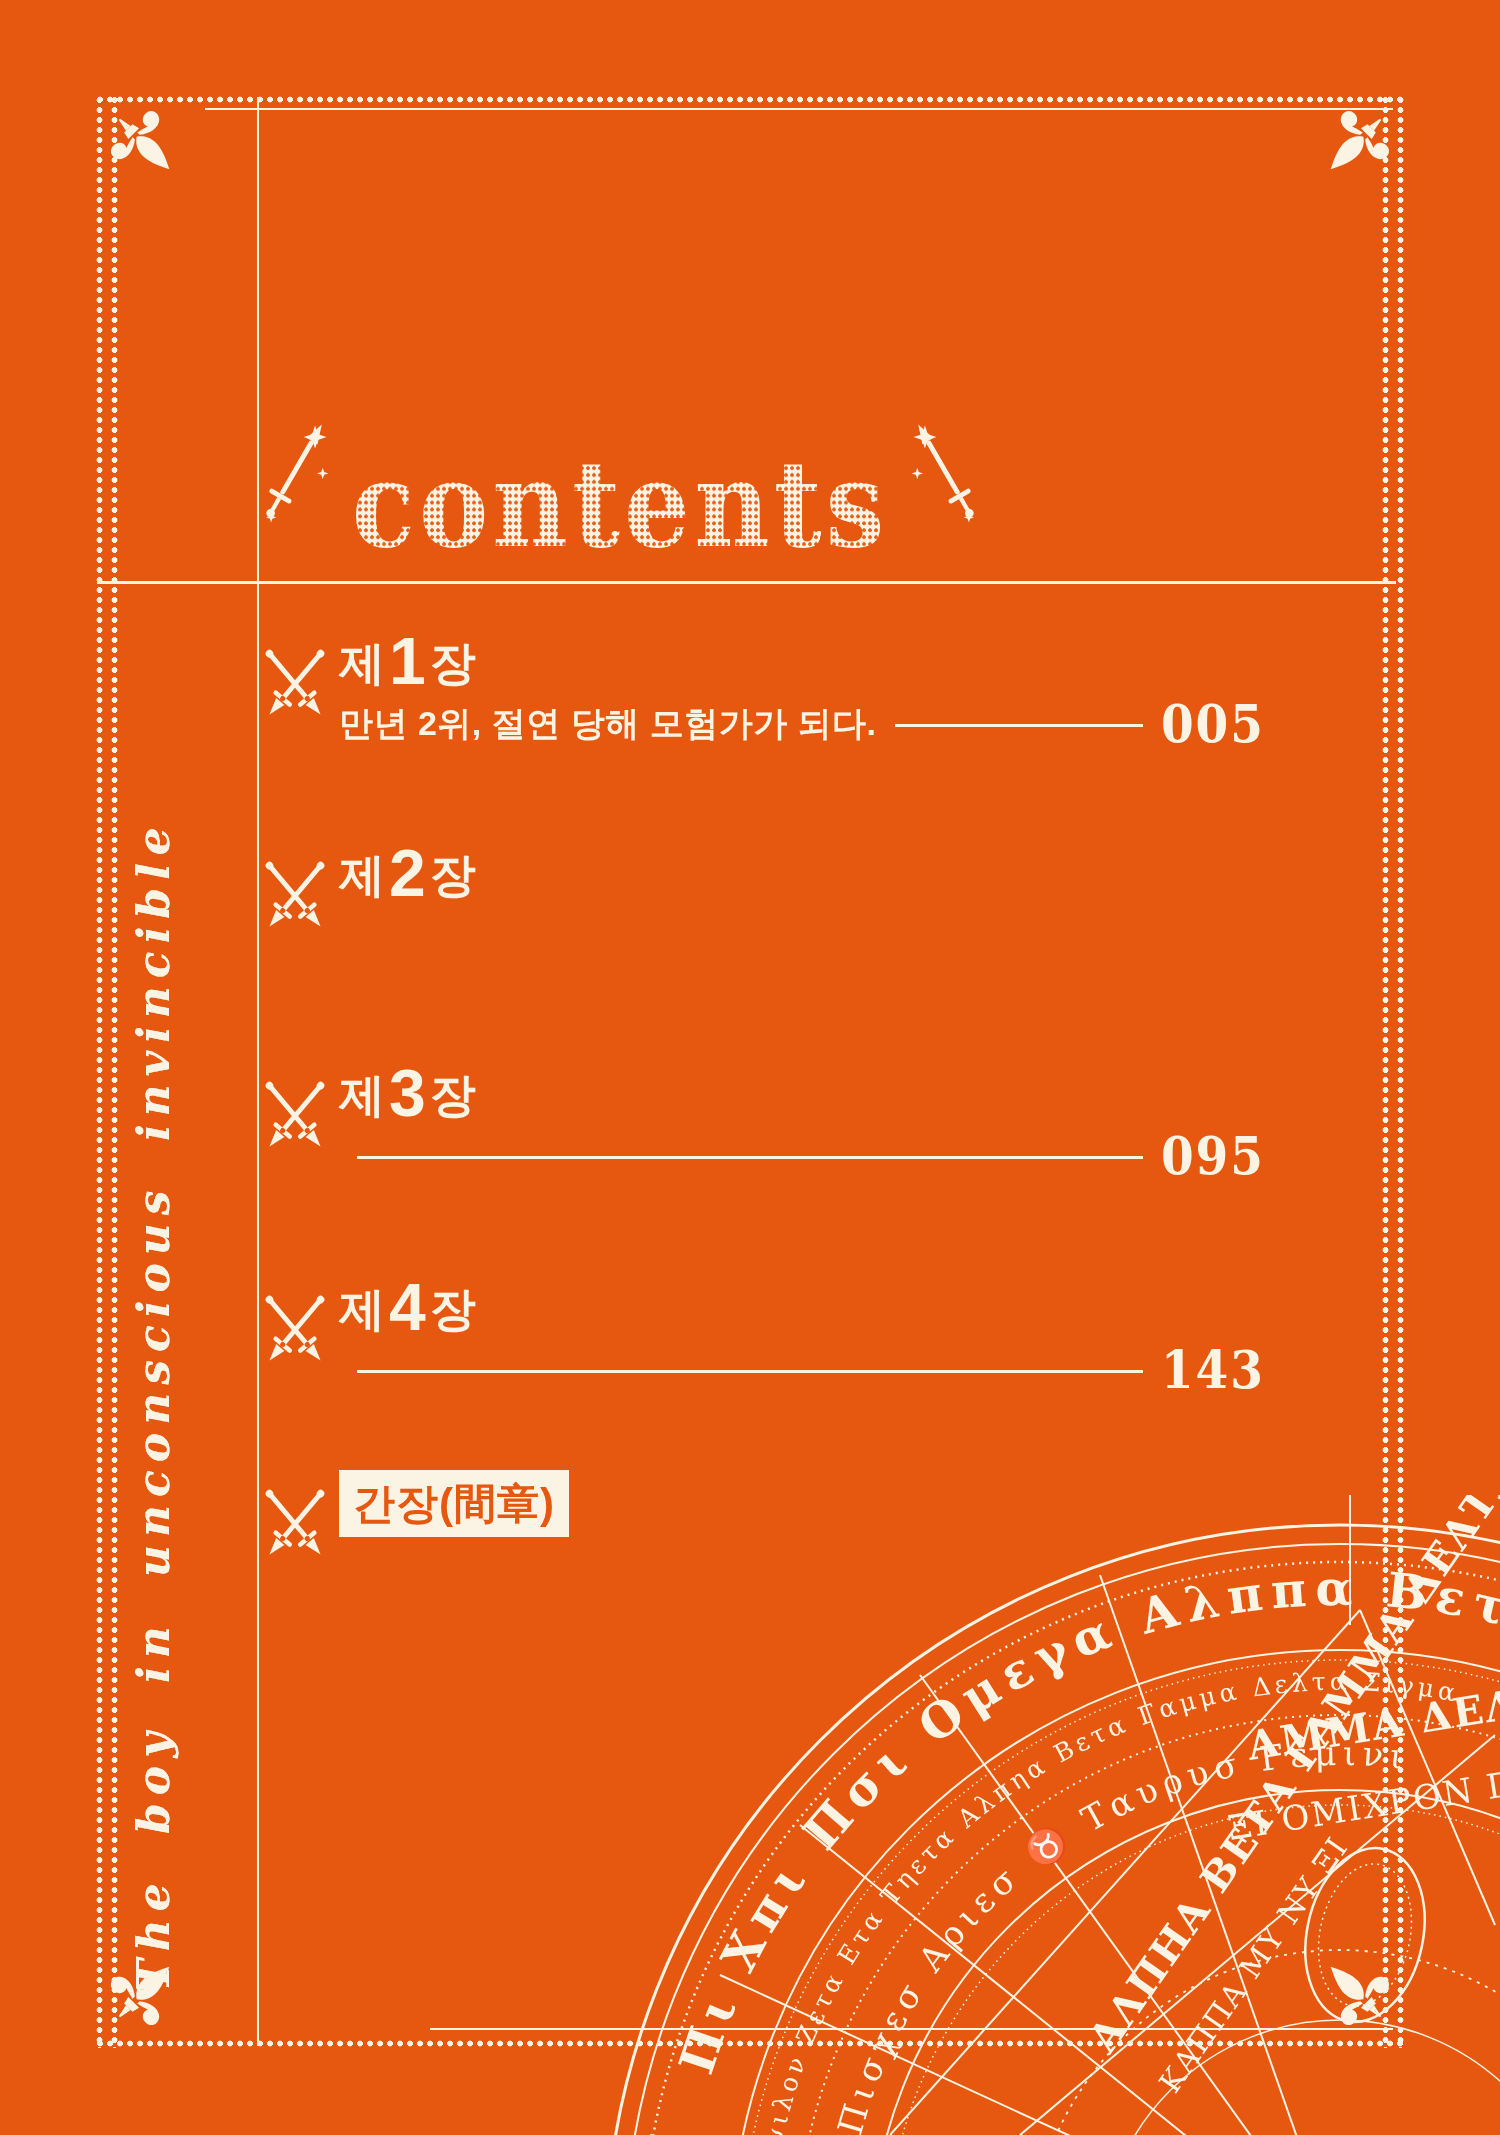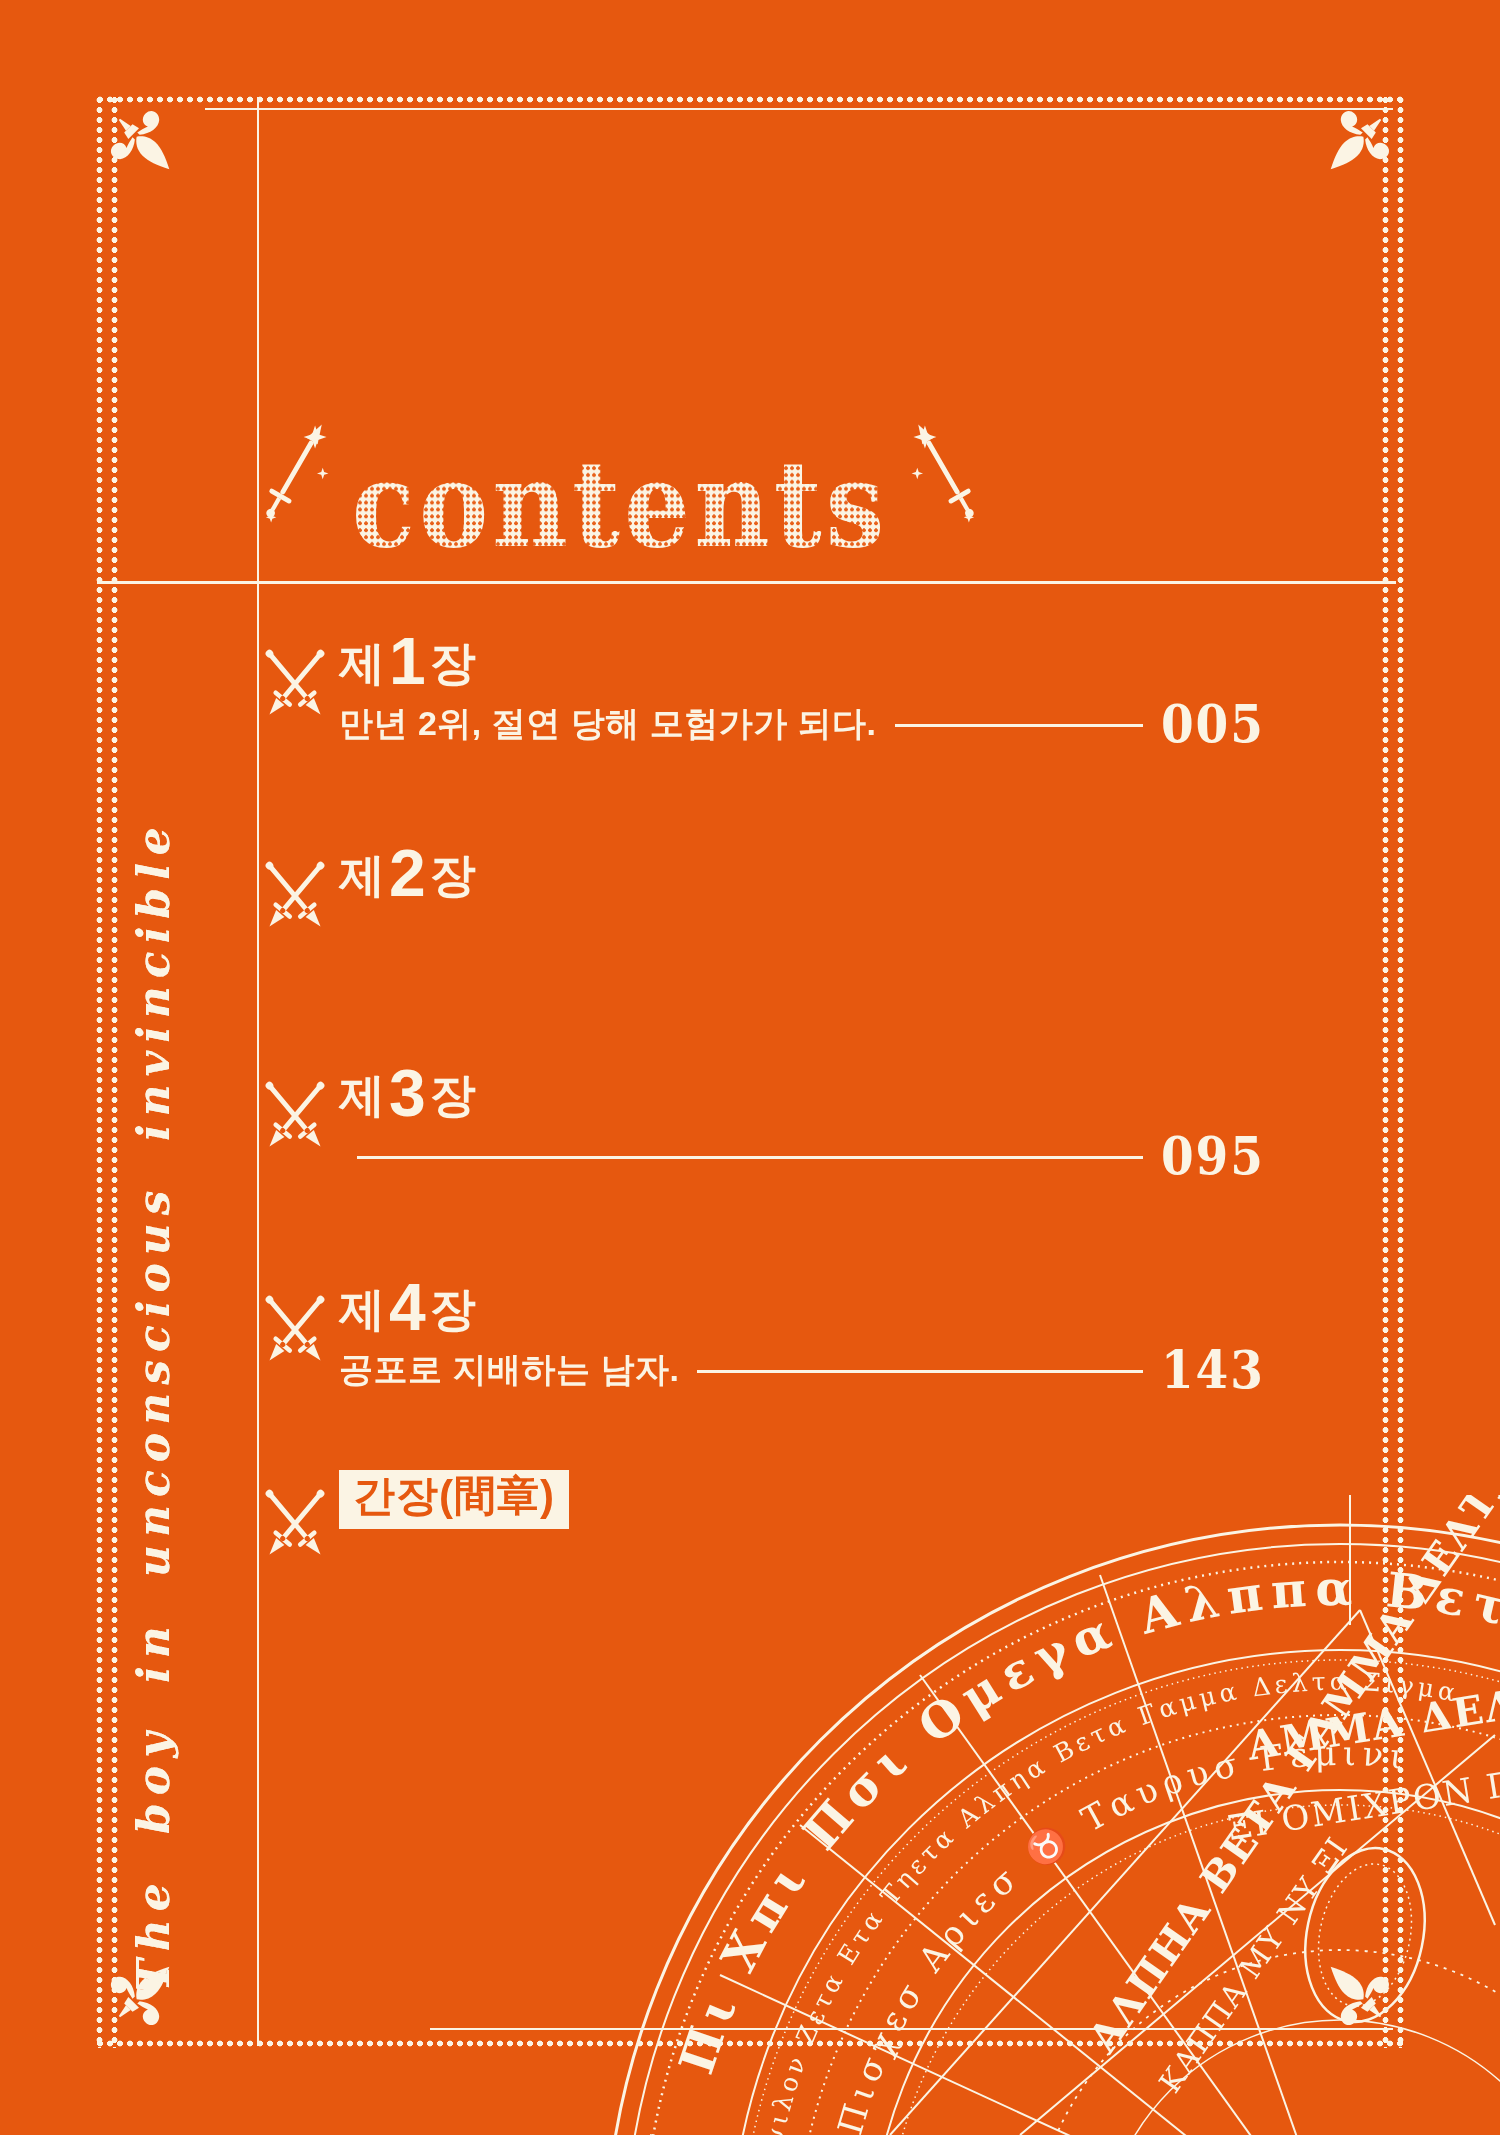--- a/index.html
+++ b/index.html
@@ -40,21 +40,21 @@
   }
   .orn{width:86px;height:150px;flex:0 0 auto;}
   .divider{position:absolute;left:97px;top:581px;width:1299px;height:3px;background:var(--ink);z-index:3;}
   
   .entry{position:absolute;left:253px;width:1012px;z-index:4;}
   .swords{position:absolute;left:0;top:14px;width:84px;height:80px;}
   .entry-body{margin-left:86px;}
   .ch-title{font-weight:800;font-size:46px;line-height:1.4;letter-spacing:1px;color:var(--ink);display:flex;align-items:center;}
   .ch-num{font-size:66px;font-weight:800;line-height:1;margin:0 3px;transform:translateY(-2px);}
   .ch-box{display:inline-block;background:var(--ink);color:var(--bg);font-weight:800;
-    font-size:42px;line-height:1.25;padding:0 14px 6px;letter-spacing:1px;}
+    font-size:42px;line-height:1.25;padding:8px 14px 6px;letter-spacing:1px;}
   .sub-row{display:flex;align-items:center;margin-top:4px;}
   .subtitle{font-weight:700;font-size:34px;letter-spacing:0.5px;white-space:nowrap;color:var(--ink);}
   .leader{flex:1 1 auto;border-top:3px solid var(--ink);margin:0 18px;transform:translateY(2px);}
   .pagenum{font-family:"DejaVu Serif",serif;font-weight:700;font-size:47px;line-height:1;
     letter-spacing:2px;color:var(--ink);transform:scaleY(1.1);}
   
   .side-text{position:absolute;left:128px;top:1992px;z-index:3;
     transform-origin:0 0;transform:rotate(-90deg);
     white-space:nowrap;font-family:"DejaVu Serif",serif;font-weight:700;
     font-size:44px;letter-spacing:8px;word-spacing:18px;font-style:italic;color:var(--ink);}
@@ -274,21 +274,20 @@
         </g>
       </g>
   </svg>
   <div class="entry-body">
     <div class="ch-title">
         <span>제</span>
         <span class="ch-num">4</span>
         <span>장</span>
       </div>
     <div class="sub-row">
-      <span class="subtitle">공포로 지배하는 남자.</span>
       <span class="leader"></span>
       <span class="pagenum">143</span>
     </div>
   </div>
 </div>
 
 <div class="entry" style="top:1470px">
   <svg class="swords" viewBox="0 0 110 100">
     <g transform="translate(55,50)">
         <g transform="rotate(40)">

